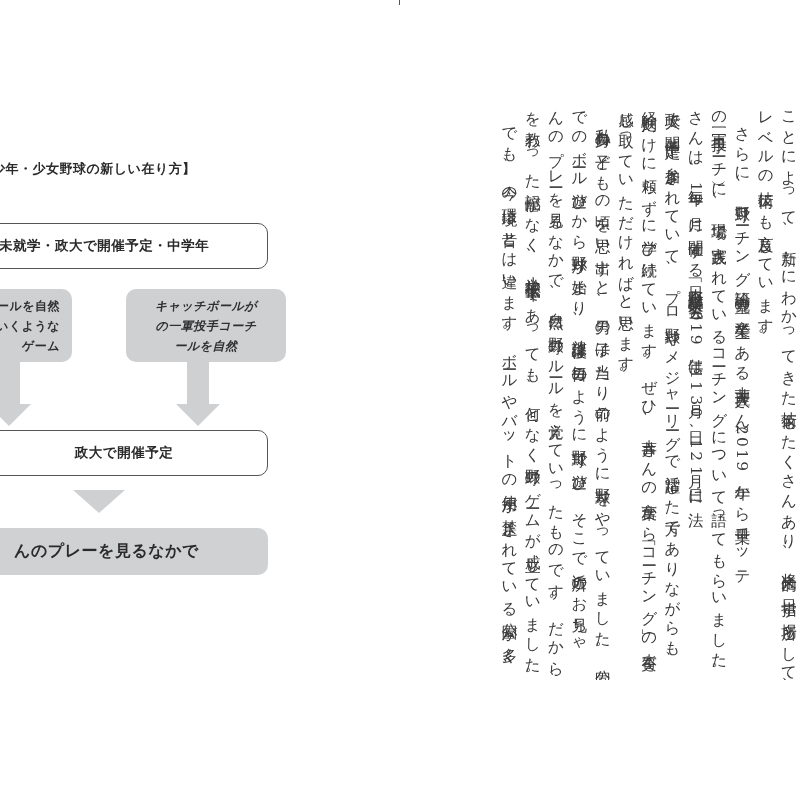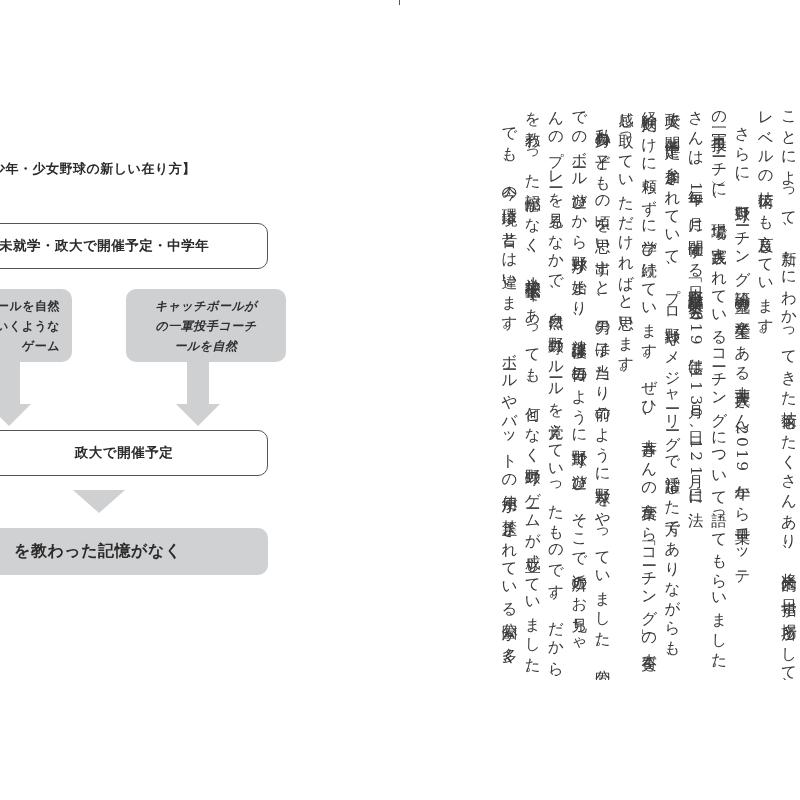--- a/index.html
+++ b/index.html
@@ -90,21 +90,21 @@
   <div class="arrow-shaft" style="left:187px; top:362px; width:22px; height:42px;"></div>
   <div class="arrow-head" style="left:176px; top:404px;"></div>
 
   <div class="box-outline box3">
     <span>政大で開催予定</span>
   </div>
 
   <div class="down-tri"></div>
 
   <div class="final-box">
-    <span>を教わった記憶がなく</span>
+    <span>んのプレーを見るなかで</span>
   </div>
 </div>
 
 <div class="vtext">
   <span class="vline">ことによって、新たにわかってきた技術もたくさんあり、将来的に日指す場所として、トップ</span>
   <span class="vline">レベルの技術にも言及しています。</span>
   <span class="vline indent">さらに、野球コーチング論研究室の卒業生である吉井理人さん（2019年から千葉ロッテ</span>
   <span class="vline">の一軍投手コーチ）に、現場で実践されているコーチングについて語ってもらいました。吉井</span>
   <span class="vline">さんは、毎年12月に開催する「日本野球科学研究会」（2019年は11月30日、12月1日に法</span>
   <span class="vline">政大で開催予定）に参加されていて、プロ野球やメジャーリーグで活躍した方でありながらも、</span>

